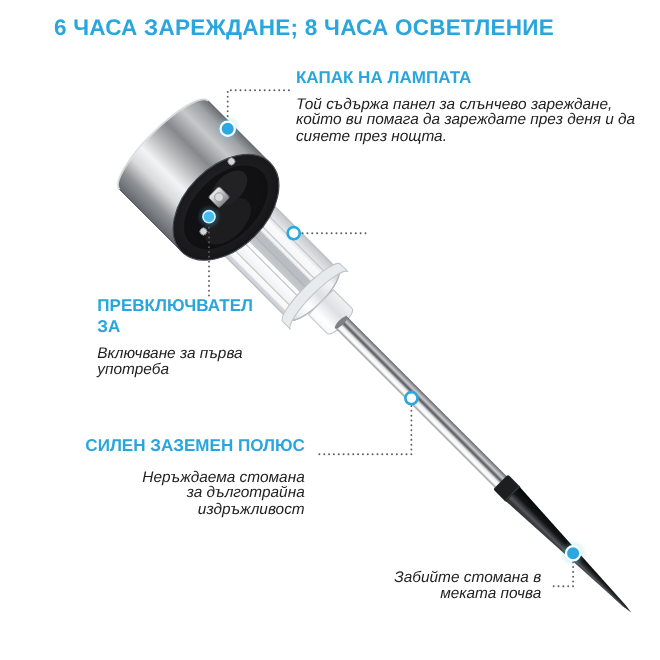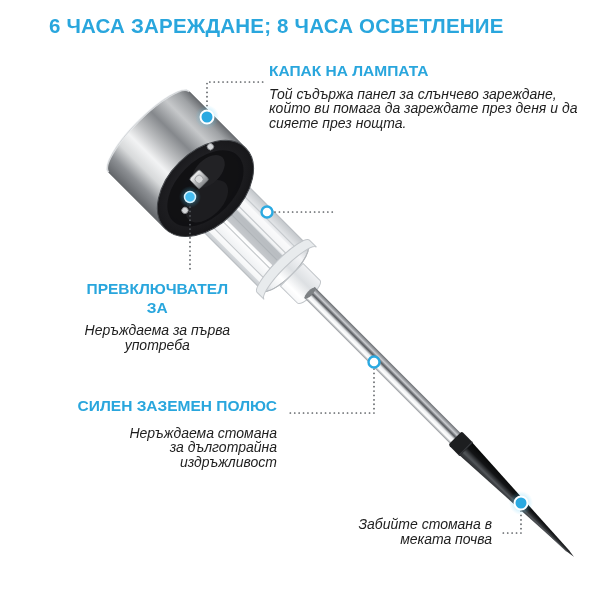--- a/index.html
+++ b/index.html
@@ -25,21 +25,21 @@
     color:var(--accent);font-weight:bold;font-size:15.5px;line-height:1.2;
     white-space:pre-line;
   }
   .anno-body{
     color:var(--text);font-size:14px;line-height:1.04;margin-top:6px;
     white-space:pre-line;
     font-style:italic;
   }
   .anno-cap{left:237px;top:62px;width:335px;text-align:left;}
   .anno-psabs{left:310px;top:203px;}
-  .anno-switch{right:398px;top:280px;text-align:center;}
+  .anno-switch{right:398px;top:270px;text-align:left;}
   .anno-pole{right:351px;top:397px;text-align:right;}
   .anno-pole .anno-body{margin-top:10px;}
   .anno-stake{right:136px;top:511px;text-align:right;}
   .leader{fill:none;stroke:var(--leader);stroke-width:1.7;
     stroke-dasharray:0.1 4.3;stroke-linecap:round;}
   .marker-glow{fill:url(#cyanGlow);}
   .marker-filled{fill:var(--marker);stroke:#ffffff;stroke-width:2;}
   .marker-ring{fill:#ffffff;stroke:var(--marker);stroke-width:2.4;}
 </style>
 </head>
@@ -172,21 +172,21 @@
     <div class="anno-heading">КАПАК НА ЛАМПАТА</div>
     <div class="anno-body">Той съдържа панел за слънчево зареждане,
 който ви помага да зареждате през деня и да
 сияете през нощта.</div>
   </div>
 
 
   <div class="anno anno-switch">
     <div class="anno-heading">ПРЕВКЛЮЧВАТЕЛ
 ЗА</div>
-    <div class="anno-body">Неръждаема за първа
+    <div class="anno-body">Включване за първа
 употреба</div>
   </div>
 
   <div class="anno anno-pole">
     <div class="anno-heading">СИЛЕН ЗАЗЕМЕН ПОЛЮС</div>
     <div class="anno-body">Неръждаема стомана
 за дълготрайна
 издръжливост</div>
   </div>
 

